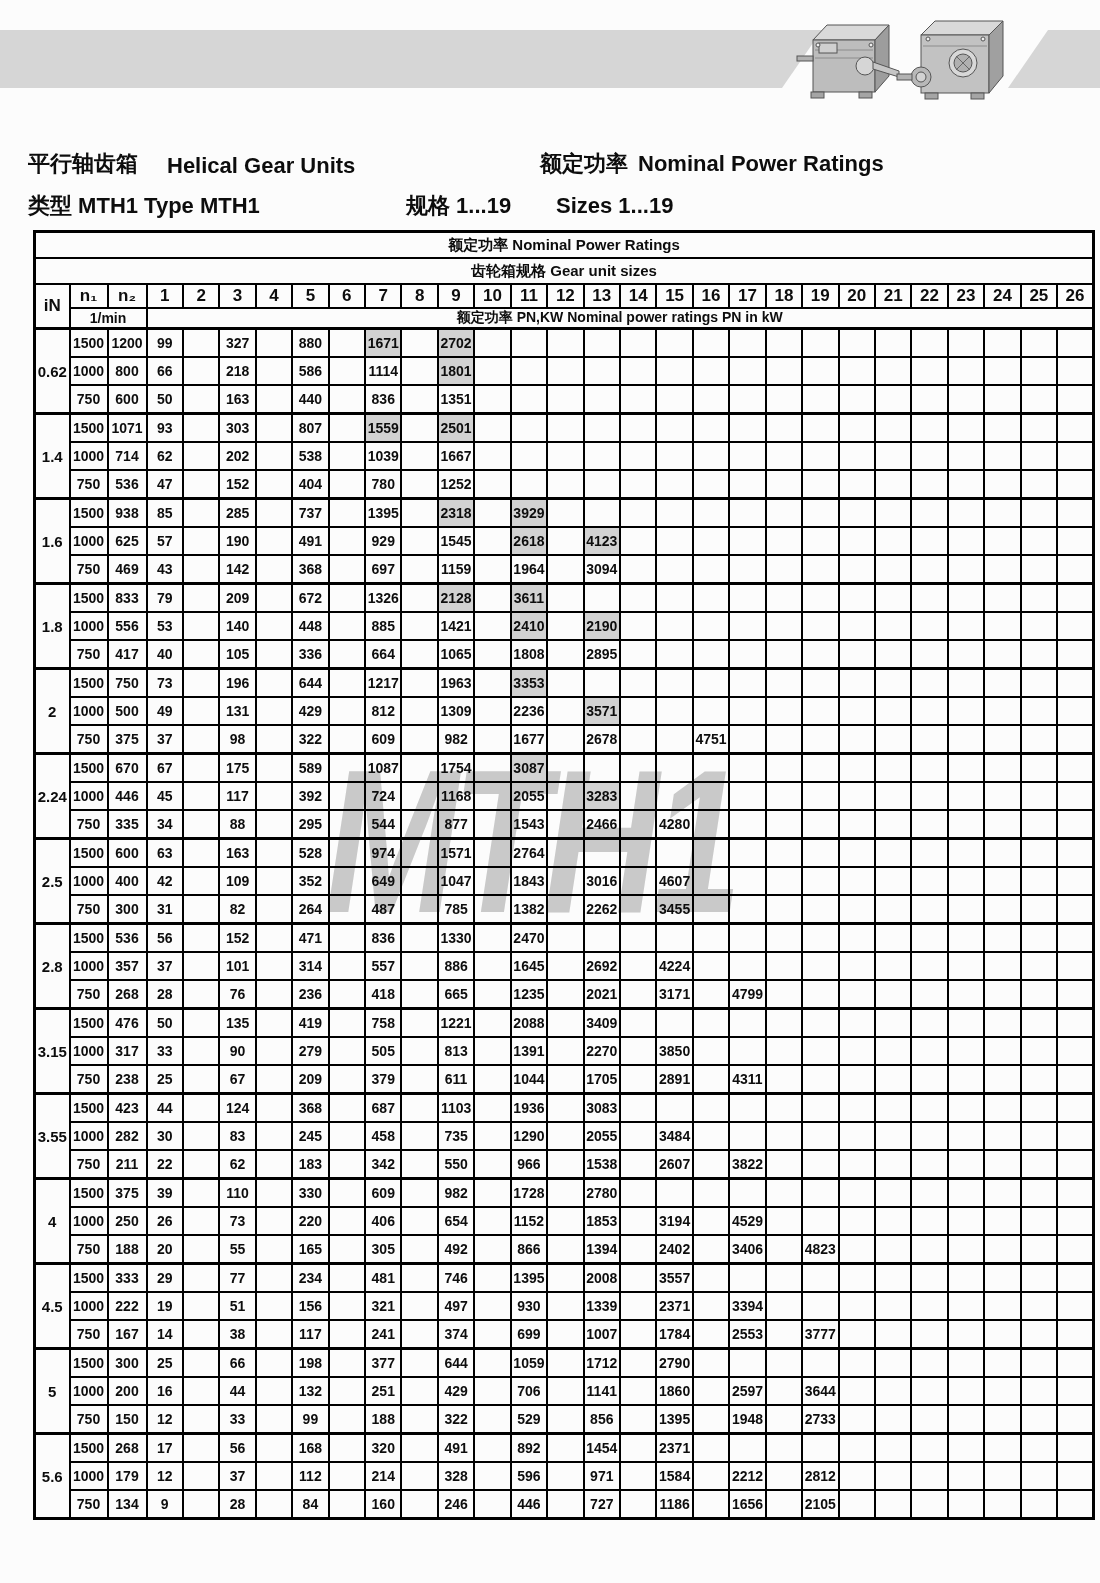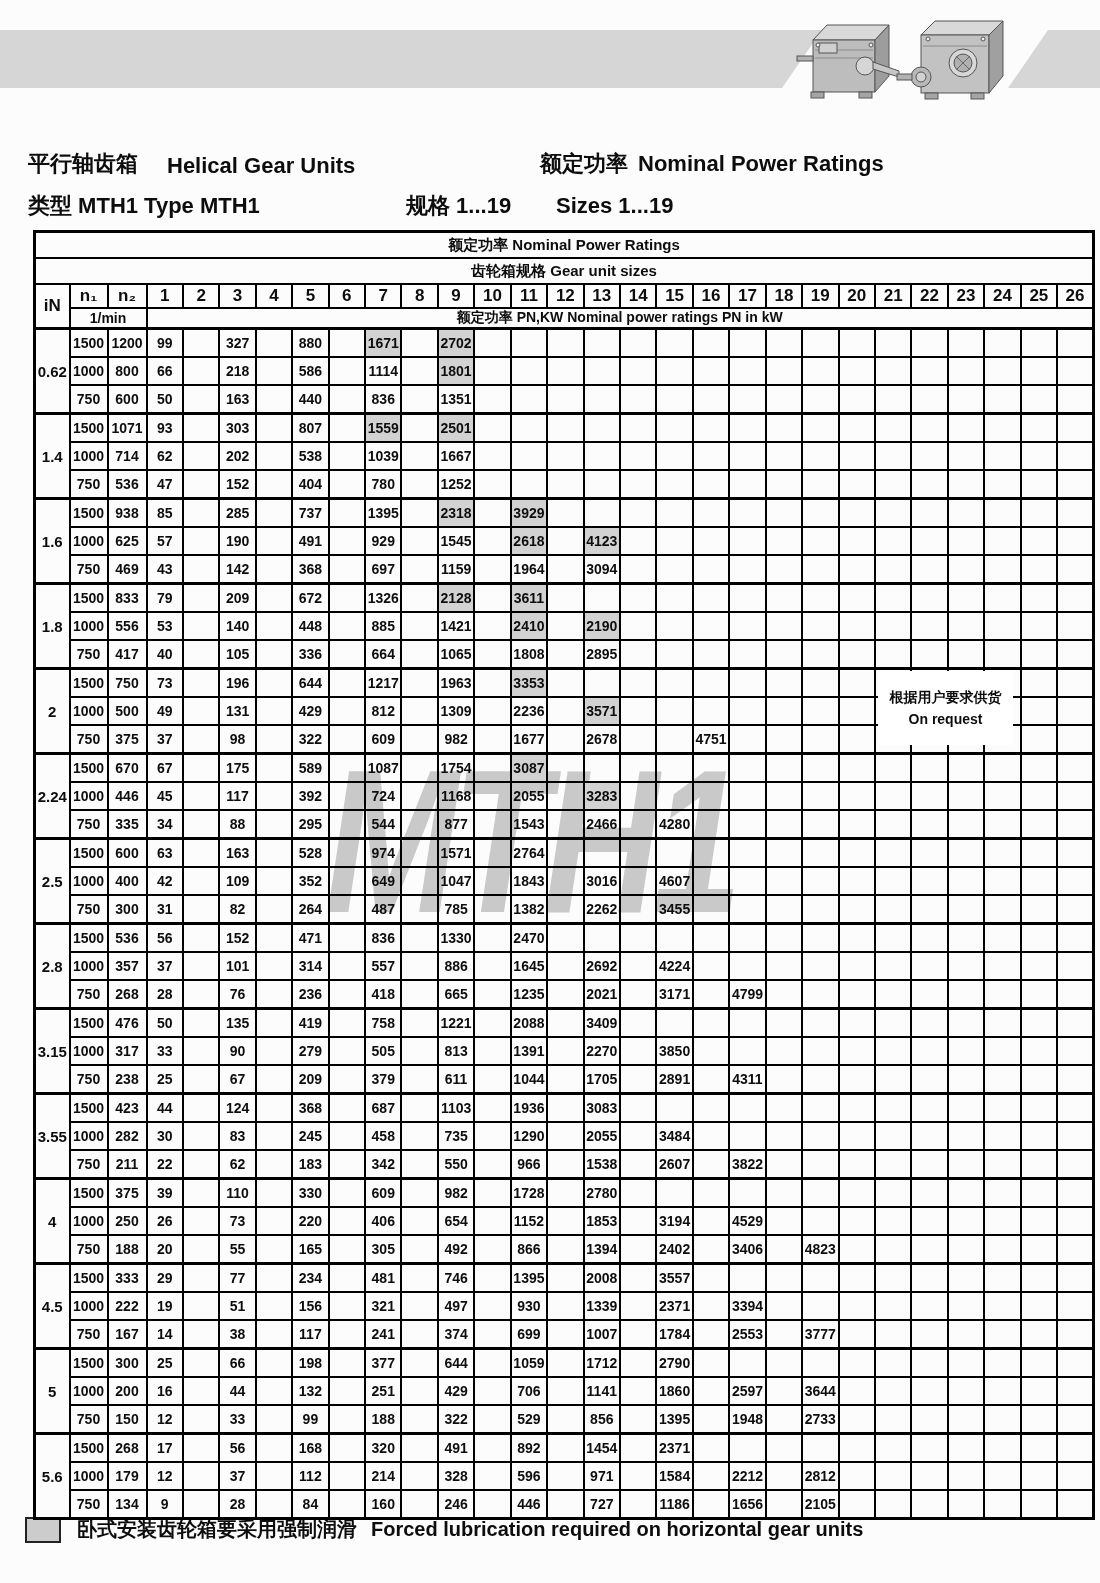--- a/index.html
+++ b/index.html
@@ -1429,25 +1429,16 @@
             <td class="val"></td>
             <td class="val"></td>
             <td class="val"></td>
             <td class="val"></td>
             <td class="val"></td>
             <td class="val"></td>
           </tr>
         </tbody>
     </table>
 
-    <div class="onrequest">
-      <div>根据用户要求供货</div>
-      <div>On request</div>
-    </div>
   </div>
 
-  <div class="footnote">
-    <span class="swatch"></span>
-    <span class="zh">卧式安装齿轮箱要采用强制润滑</span>
-    <span>Forced lubrication required on horizontal gear units</span>
-  </div>
 
 </div>
 
 </body></html>

